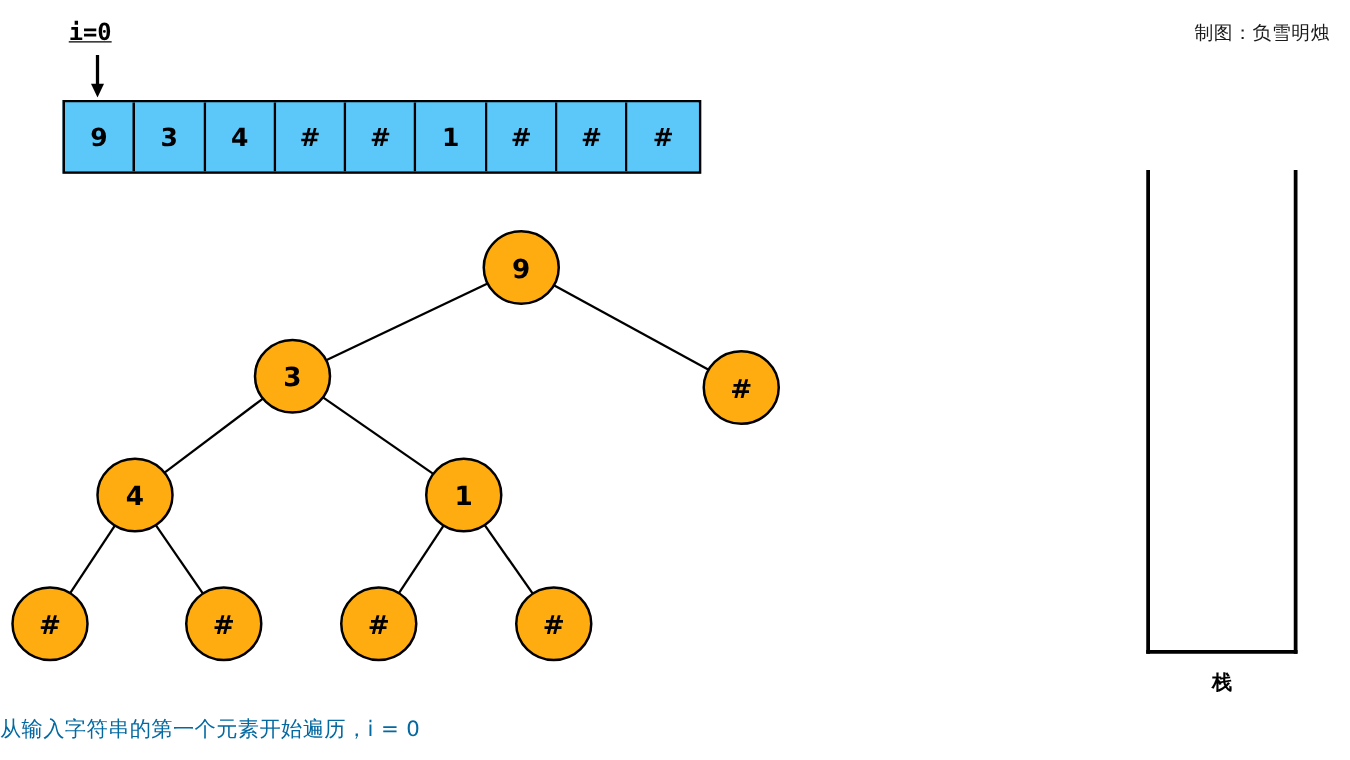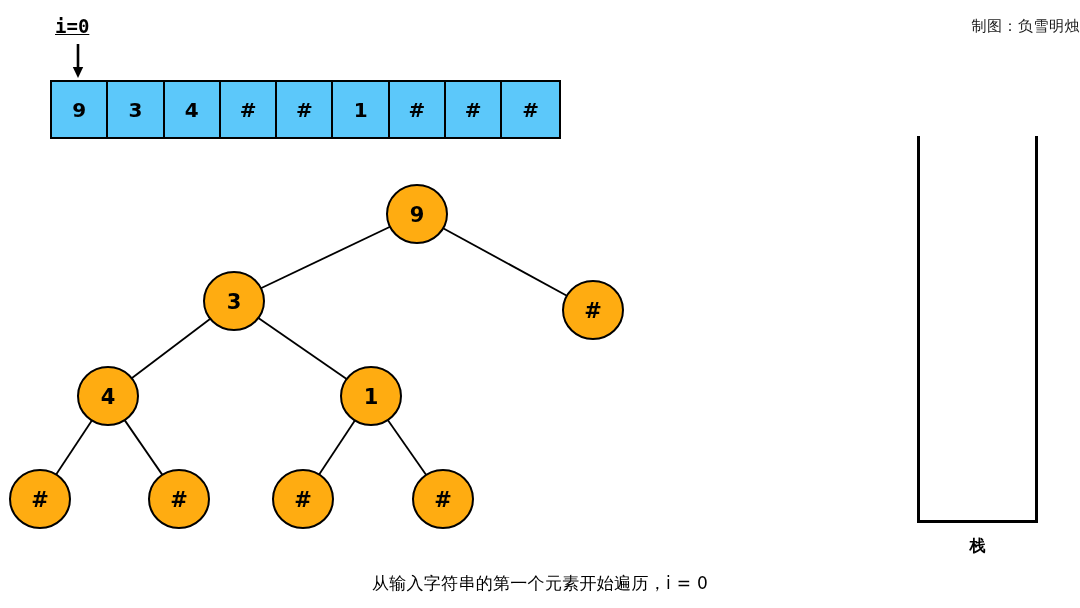--- a/index.html
+++ b/index.html
@@ -19,21 +19,21 @@
     position: absolute;
     left: 0;
     top: 0;
     width: 1080px;
     height: 608px;
   }
 
   
   #credit {
     position: absolute;
-    right: 0;
+    right: 16px;
     top: 17px;
     font-size: 15px;
     font-family: Liberation Sans, sans-serif;
     color: #1a1a1a;
     white-space: nowrap;
     letter-spacing: 0.5px;
   }
 
   
   #pointer-label {
@@ -136,24 +136,24 @@
     font-weight: 700;
     color: #000;
   }
 
   
   #caption {
     position: absolute;
     left: 0;
     top: 572px;
     width: 1080px;
-    text-align: center;
+    text-align: left;
     font-family: "DejaVu Sans", "Liberation Sans", sans-serif;
     font-size: 17px;
-    color: #000000;
+    color: #0369a1;
     letter-spacing: 0.3px;
   }
 </style>
 </head>
 <body>
 
 <div id="stage">
 
   <div id="credit">制图：负雪明烛</div>
 

